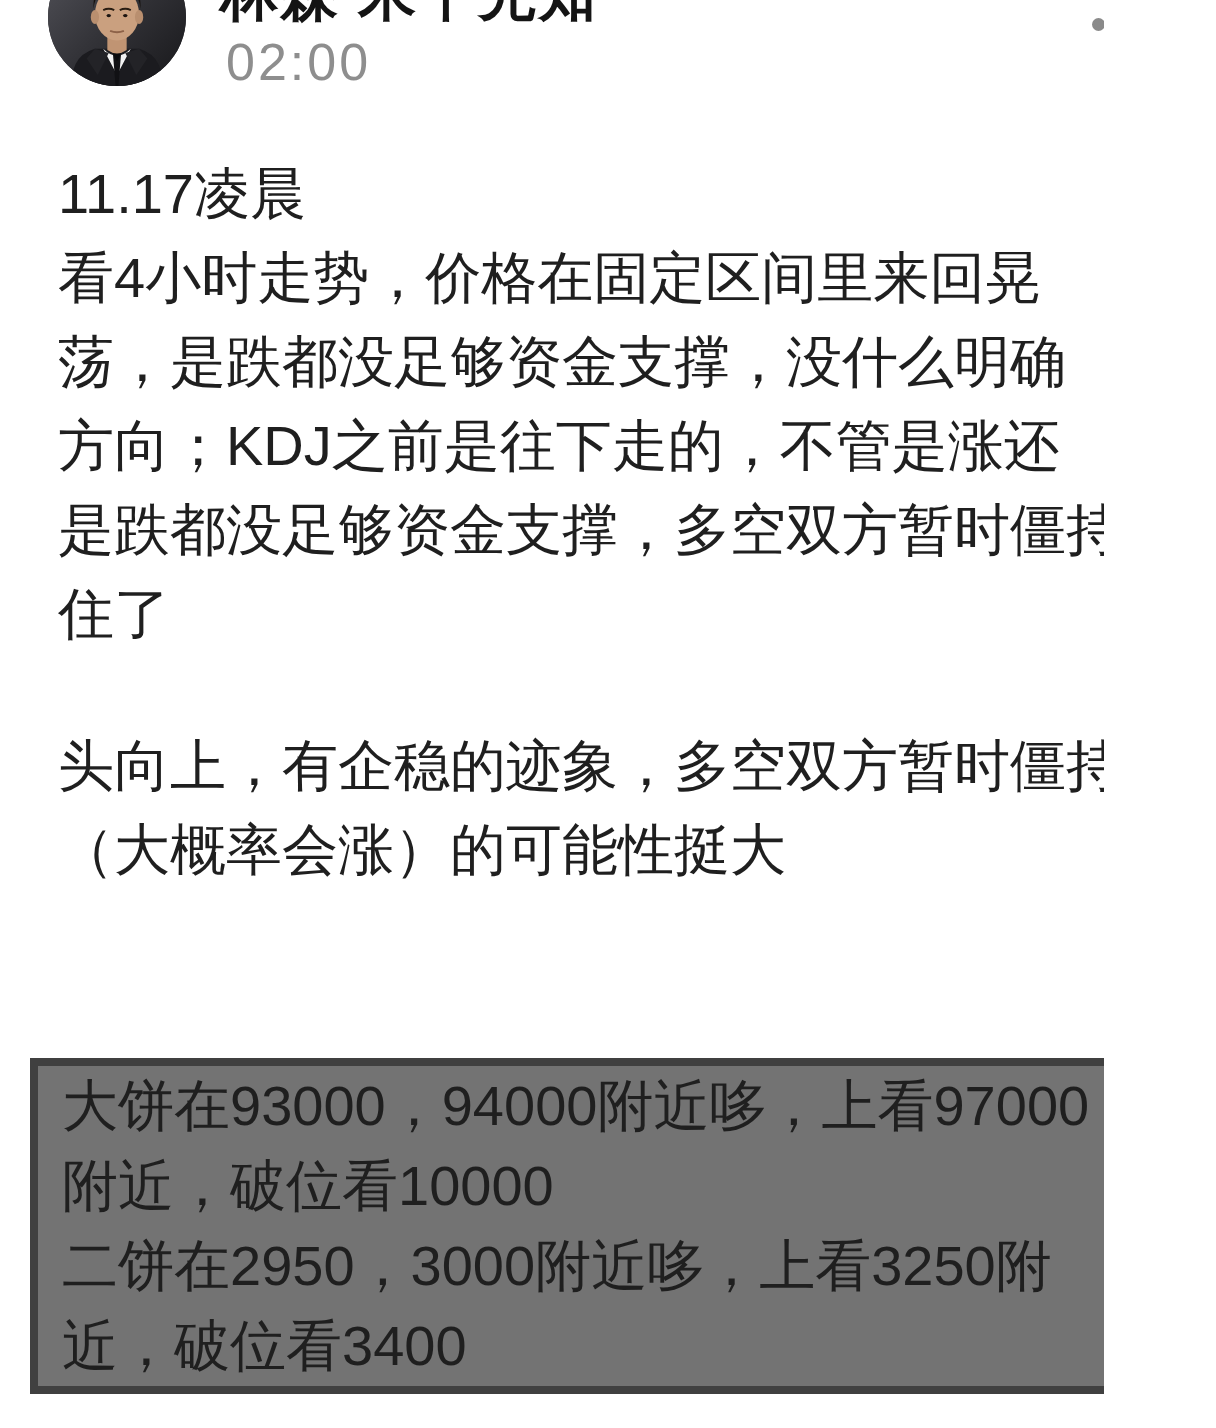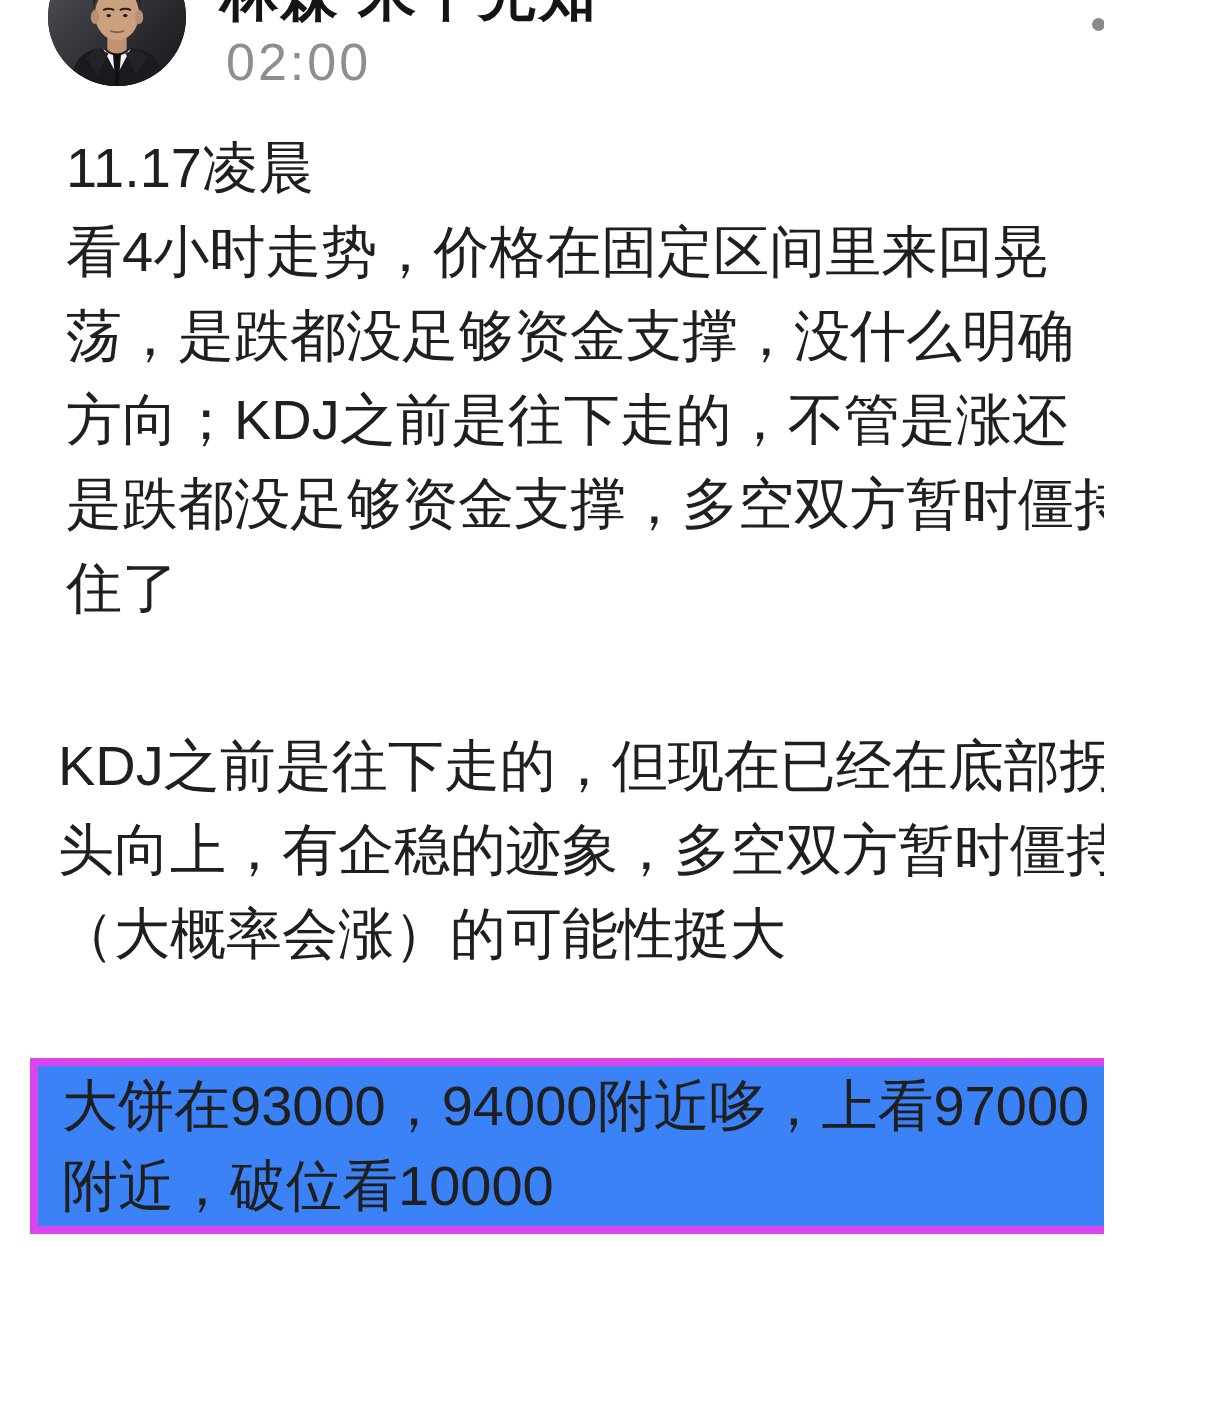--- a/index.html
+++ b/index.html
@@ -63,32 +63,32 @@
 
   
   .para { position: absolute; left: 58px; }
   .para .line {
     font-size: 56px;
     line-height: 84px;
     font-weight: 500;
     color: #1f1f1f;
     white-space: nowrap;
   }
-  #para1 { top: 126px; margin-left: 8px; }
+  #para1 { top: 152px; }
   #para2 { top: 724px; }
 
   
   .highlight-box {
     position: absolute;
     left: 30px;
     top: 1058px;
     width: 1074px;
-    border: 8px solid #d946ef;
+    border: 8px solid #404040;
     padding: 0 24px;
-    background: #3b82f6;
+    background: #737373;
   }
   .highlight-box .line {
     font-size: 56px;
     line-height: 80px;
     font-weight: 500;
     color: #1f1f1f;
     white-space: nowrap;
   }
 </style>
 </head>
@@ -146,23 +146,24 @@
   <div class="para" id="para1">
     <div class="line">11.17凌晨</div>
     <div class="line">看4小时走势，价格在固定区间里来回晃</div>
     <div class="line">荡，是跌都没足够资金支撑，没什么明确</div>
     <div class="line">方向；KDJ之前是往下走的，不管是涨还</div>
     <div class="line">是跌都没足够资金支撑，多空双方暂时僵持</div>
     <div class="line">住了</div>
   </div>
 
   <div class="para" id="para2">
-    <div class="line">KDJ之前是往下走的，但现在已经在底部拐</div>
     <div class="line">头向上，有企稳的迹象，多空双方暂时僵持</div>
     <div class="line">（大概率会涨）的可能性挺大</div>
   </div>
 
   <div class="highlight-box">
     <div class="line">大饼在93000，94000附近哆，上看97000</div>
     <div class="line">附近，破位看10000</div>
+    <div class="line">二饼在2950，3000附近哆，上看3250附</div>
+    <div class="line">近，破位看3400</div>
   </div>
 
 </div>
 
 </body></html>

